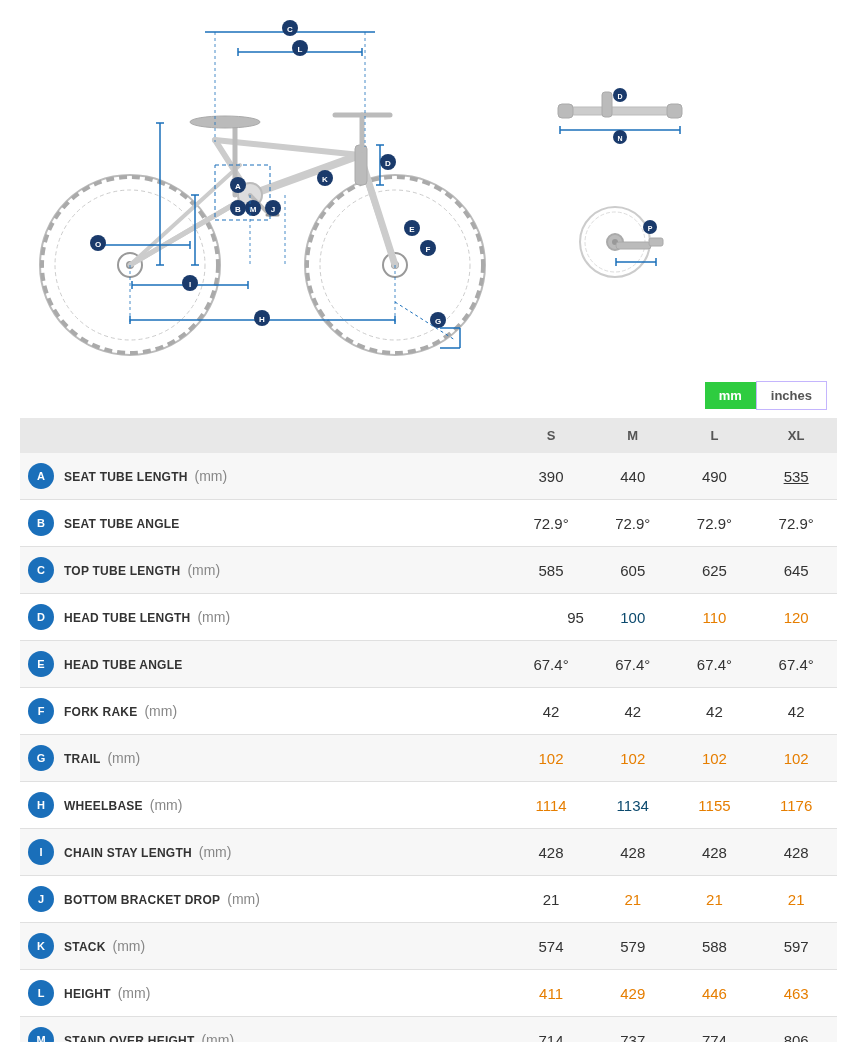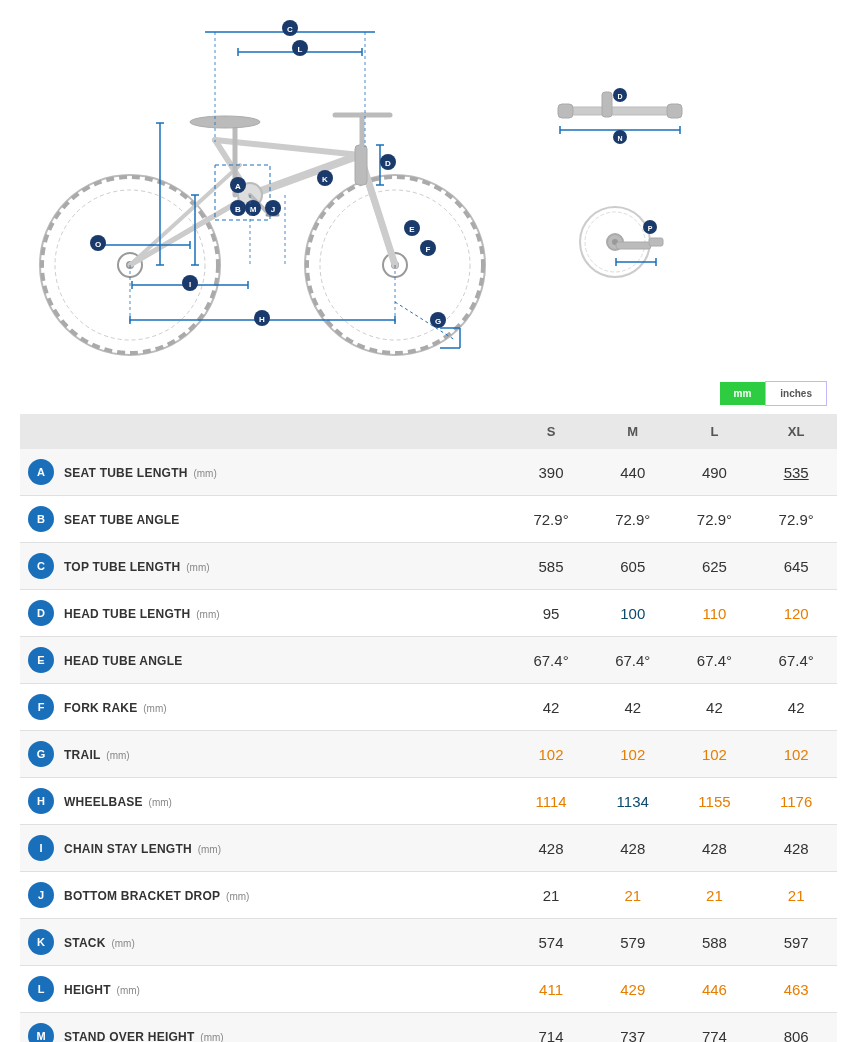--- a/index.html
+++ b/index.html
@@ -26,21 +26,21 @@
       justify-content: flex-end;
       padding: 8px 30px;
       align-items: center;
       gap: 0;
     }
 
     .unit-btn {
       padding: 6px 14px;
       border: none;
       cursor: pointer;
-      font-size: 10px;
+      font-size: 13px;
       font-weight: bold;
     }
 
     .unit-btn.active {
       background: #2ecc40;
       color: #fff;
     }
 
     .unit-btn.inactive {
       background: #fff;
@@ -106,21 +106,21 @@
 
     .label-text {
       font-weight: bold;
       font-size: 12px;
       color: #333;
       letter-spacing: 0.02em;
     }
 
     .label-unit {
       font-weight: normal;
-      font-size: 10px;
+      font-size: 14px;
       color: #888;
       margin-left: 3px;
     }
 
     td.val {
       text-align: center;
       padding: 10px 8px;
       font-size: 15px;
       color: #333;
     }
@@ -379,21 +379,21 @@
           <td class="val" style="color: rgb(51, 51, 51);">625</td>
           <td class="val" style="color: rgb(51, 51, 51);">645</td>
         </tr>
         <tr>
           <td>
             <div class="row-label-cell">
               <div class="badge">D</div>
               <span><span class="label-text">HEAD TUBE LENGTH</span><span class="label-unit"> (mm)</span></span>
             </div>
           </td>
-          <td class="val" style="color: rgb(51, 51, 51);">95</td>
+          <td class="val" style="color: rgb(51, 51, 51); text-align: right;">95</td>
           <td class="val" style="color: #0c4a6e;">100</td>
           <td class="val" style="color: rgb(230, 126, 0);">110</td>
           <td class="val" style="color: rgb(230, 126, 0);">120</td>
         </tr>
         <tr>
           <td>
             <div class="row-label-cell">
               <div class="badge">E</div>
               <span><span class="label-text">HEAD TUBE ANGLE</span></span>
             </div>

